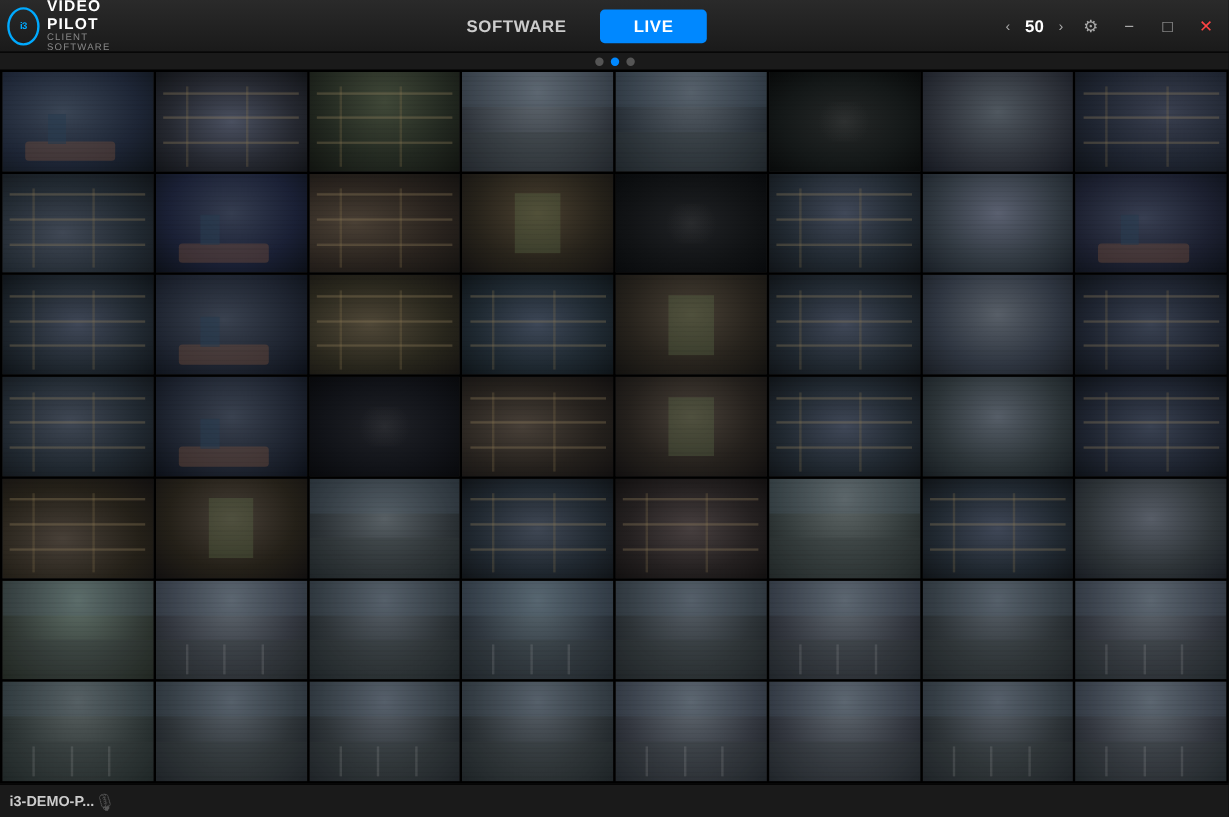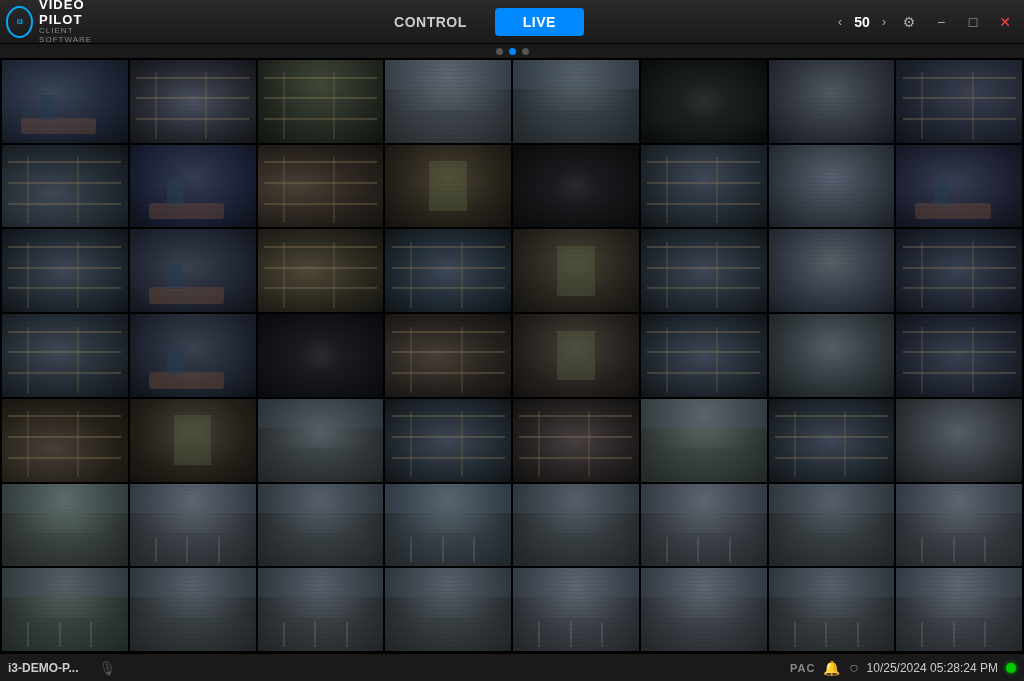--- a/index.html
+++ b/index.html
@@ -206,21 +206,21 @@
       background: #1a1a1a;
       height: 28px;
       padding: 0 8px;
       border-top: 1px solid #000;
       gap: 8px;
     }
 
     #status-left {
       display: flex;
       align-items: center;
-      gap: 20px;
+      gap: 0;
       flex: 1;
     }
 
     #site-name {
       font-size: 12px;
       color: #ccc;
       font-weight: bold;
     }
 
     .status-icon {
@@ -293,21 +293,21 @@
     <div id="logo-icon">
       <span>i3</span>
     </div>
     <div id="logo-text">
       <span class="top">VIDEO PILOT</span>
       <span class="bottom">CLIENT SOFTWARE</span>
     </div>
   </div>
 
   <div id="nav-tabs">
-    <div class="nav-tab">CONTROL</div>
+    <div class="nav-tab">SOFTWARE</div>
     <div class="nav-tab active">LIVE</div>
   </div>
 
   <div id="header-right">
     <div id="page-nav">
       <span class="arrow">‹</span>
       <span id="page-num">50</span>
       <span class="arrow">›</span>
     </div>
 
@@ -726,20 +726,13 @@
         <div style="position: absolute; background: rgba(200, 200, 200, 0.15); height: 30%; width: 2px; bottom: 5%; left: 70%;"></div>
       </div>
     </div>
   </div>
 
 <div id="status-bar">
   <div id="status-left">
     <span id="site-name">i3-DEMO-P...</span>
     <span class="status-icon muted">🎙</span>
   </div>
-  <div id="status-right">
-    <span id="pac-badge">PAC</span>
-    <span class="status-indicator">🔔</span>
-    <span class="status-indicator" style="color:#888; font-size:16px;">○</span>
-    <span id="datetime">10/25/2024  05:28:24 PM</span>
-    <div id="record-indicator"></div>
-  </div>
 </div>
 
 </body></html>

